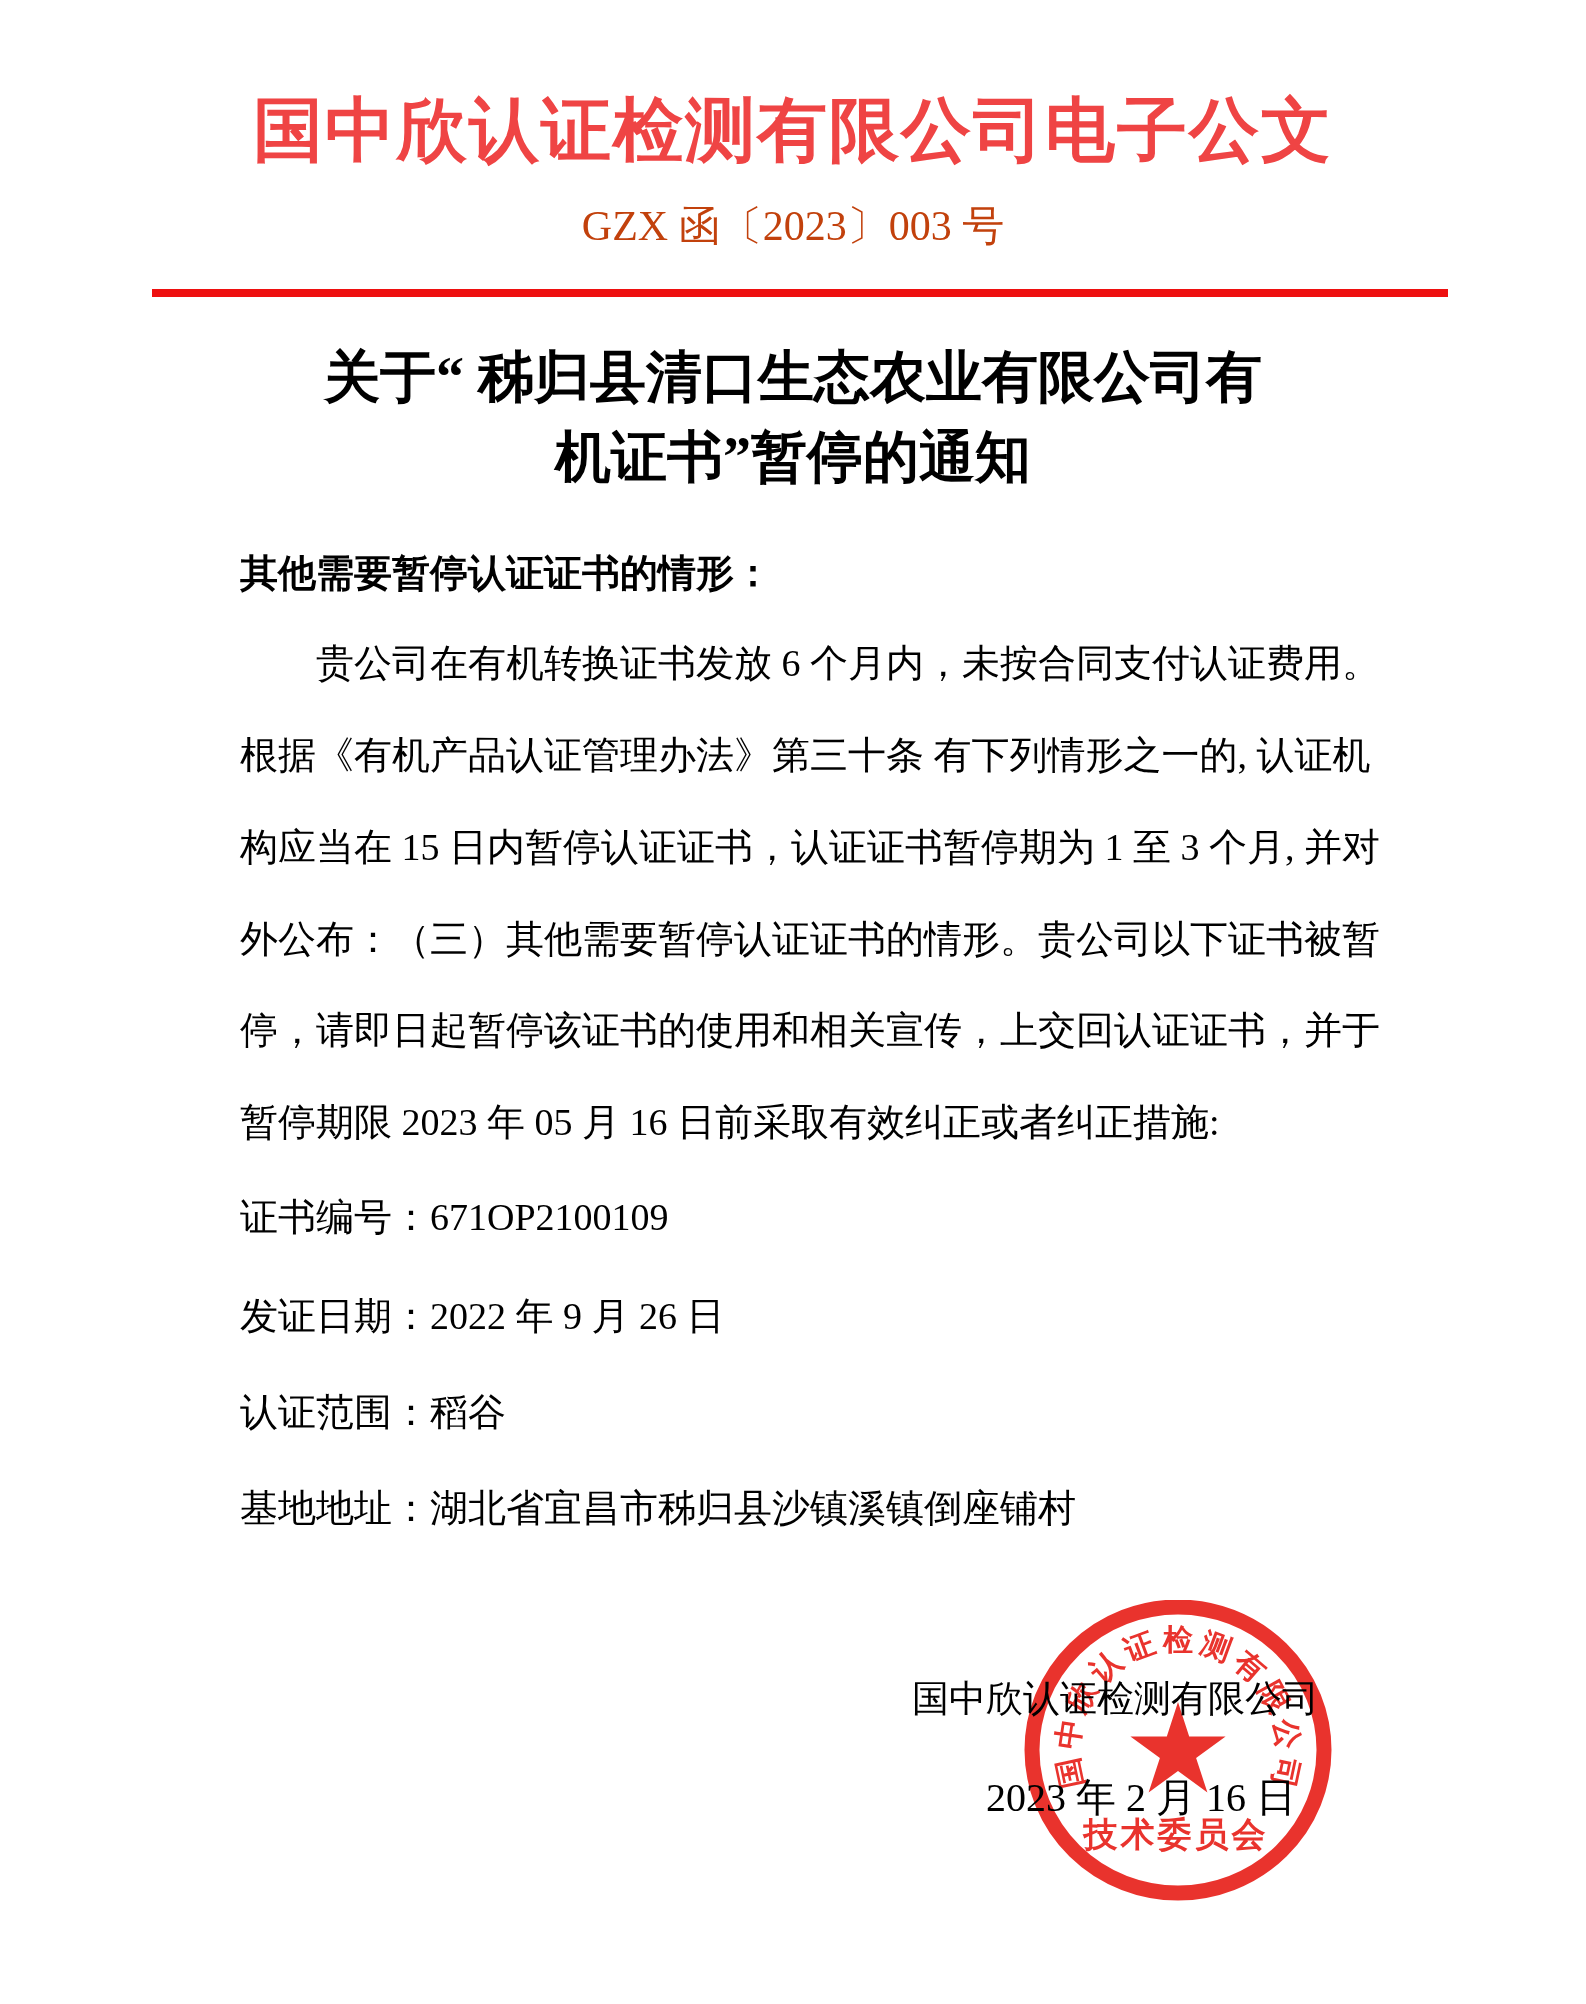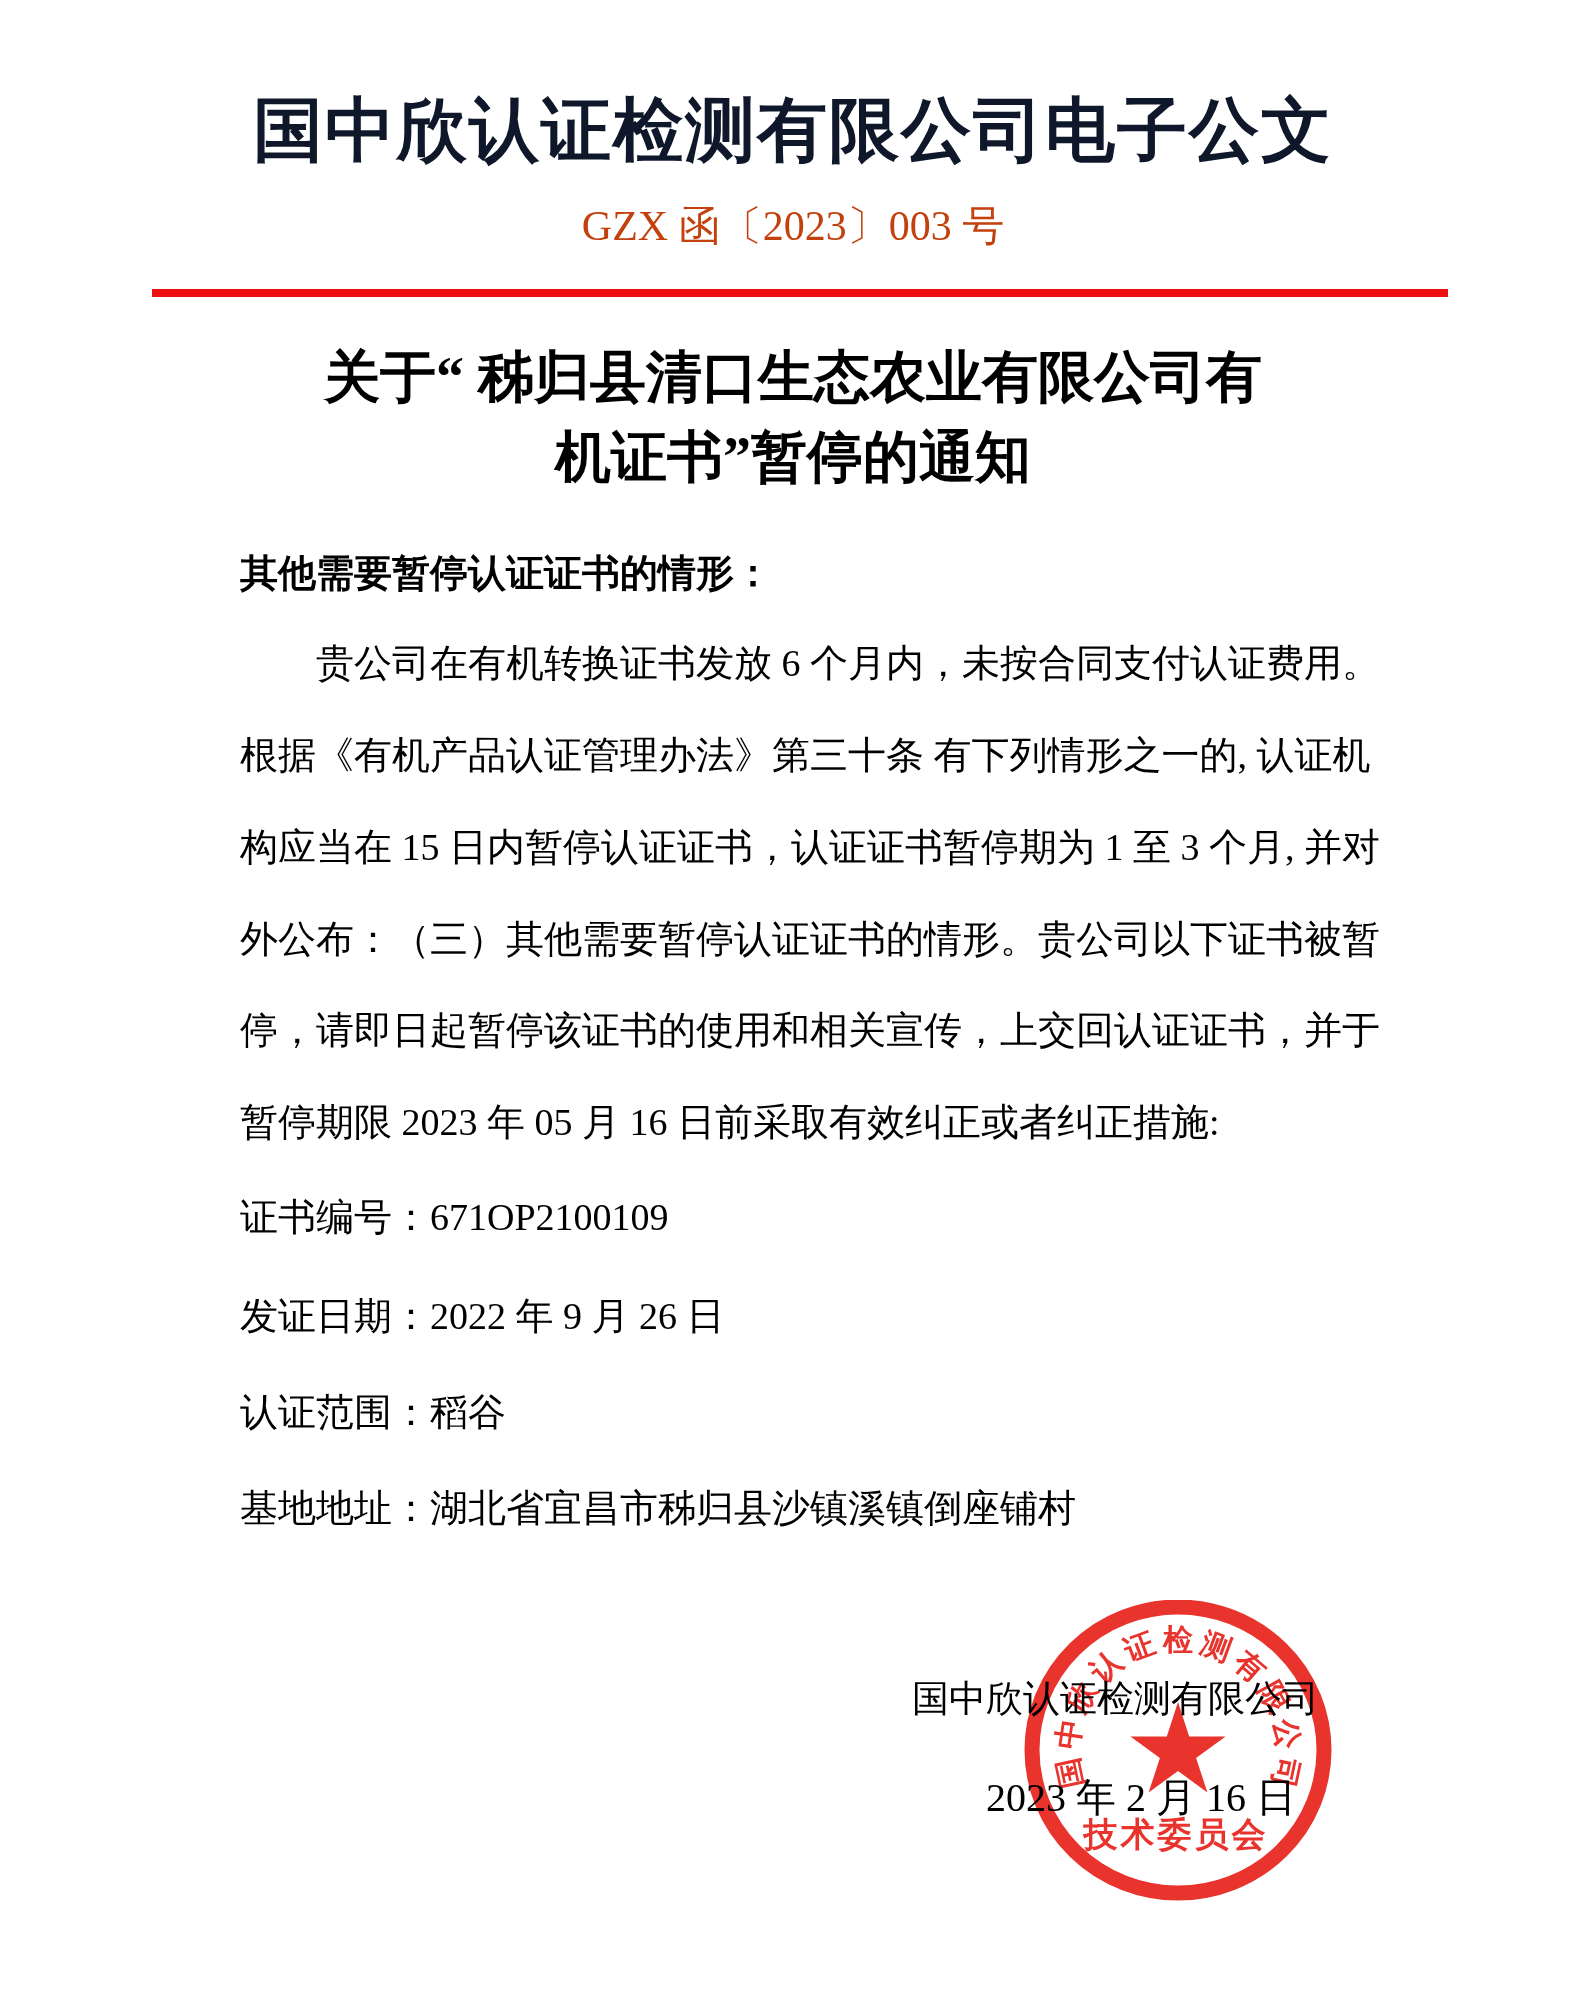--- a/index.html
+++ b/index.html
@@ -5,21 +5,21 @@
   html,body { margin:0; padding:0; background:#888; }
   .page {
     position:relative; width:1586px; height:2004px; margin:0 auto;
     background:#ffffff; overflow:hidden;
     font-family:"Liberation Serif","DejaVu Serif",serif; color:#000;
   }
   .abs { position:absolute; }
 
   .org-title {
     left:0; right:0; top:84px; text-align:center;
-    font-size:70px; font-weight:bold; color:#0f172a; letter-spacing:2px;
+    font-size:70px; font-weight:bold; color:#ef4444; letter-spacing:2px;
     white-space:nowrap;
   }
   .doc-no {
     left:0; right:0; top:198px; text-align:center;
     font-size:42px; color:#c2410c; white-space:nowrap;
   }
   .red-rule { left:152px; top:289px; width:1296px; height:8px; background:#ee1010; }
 
   .doc-title { left:0; right:0; text-align:center; font-size:56px; font-weight:bold; white-space:nowrap; }
   .doc-title.l1 { top:340px; }

